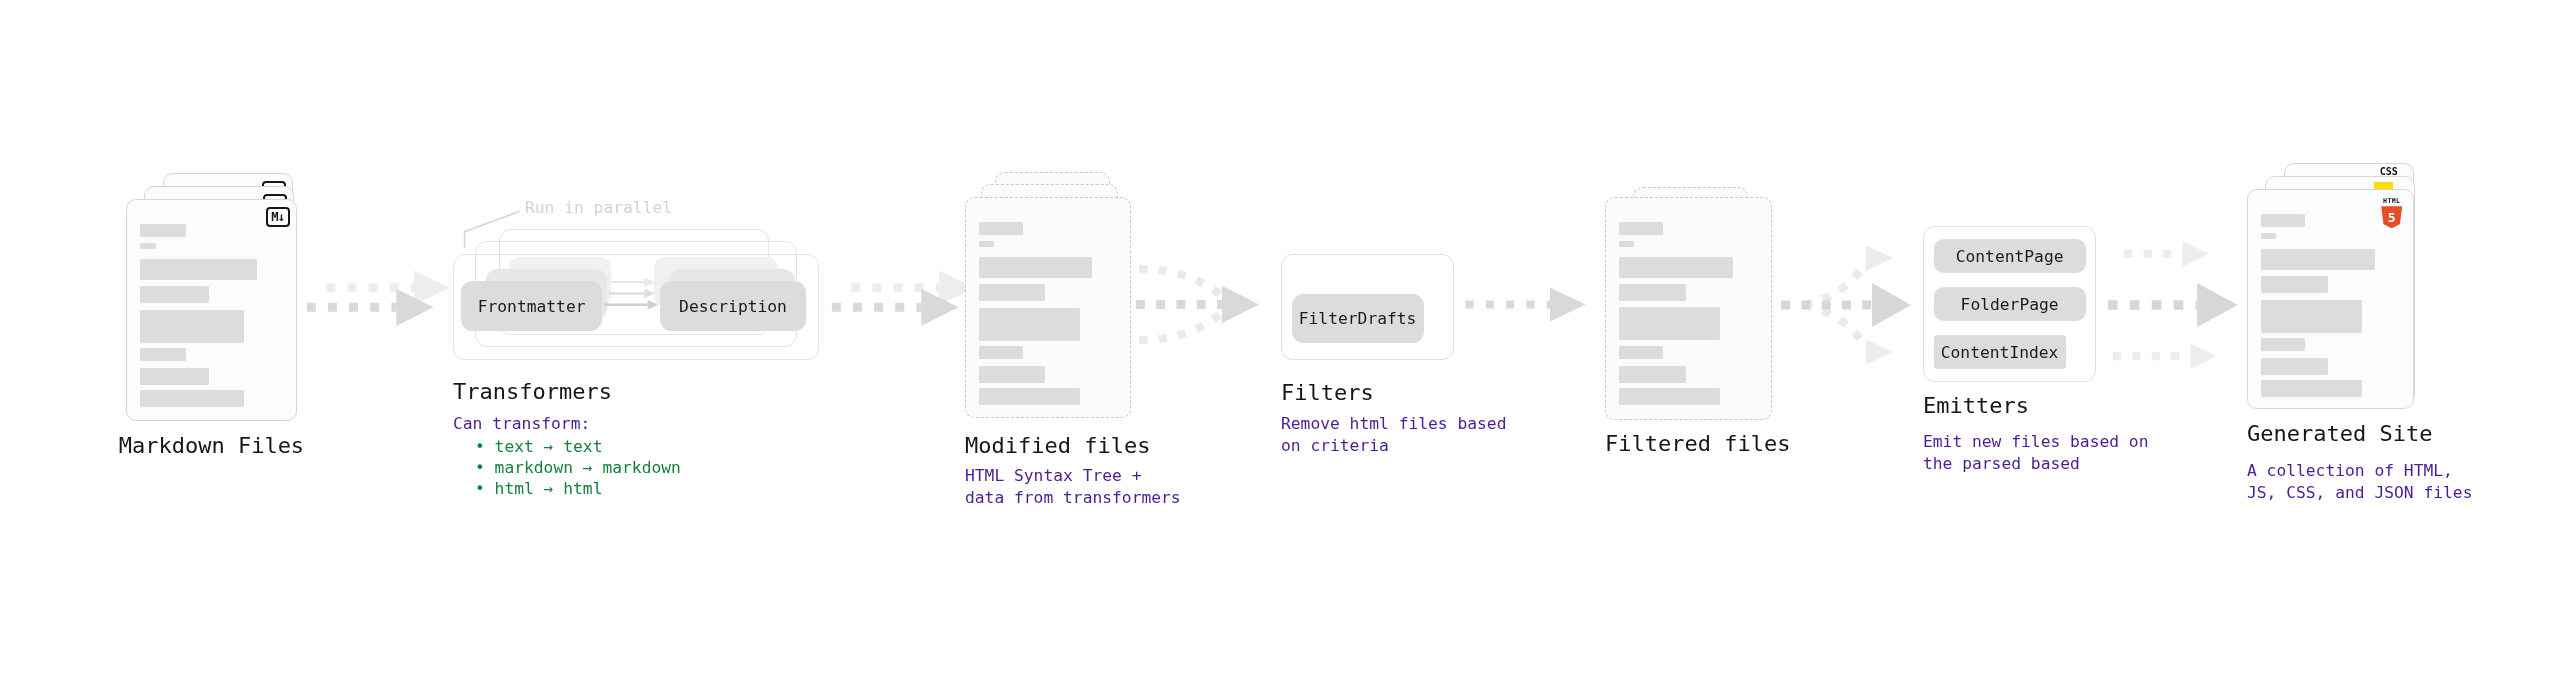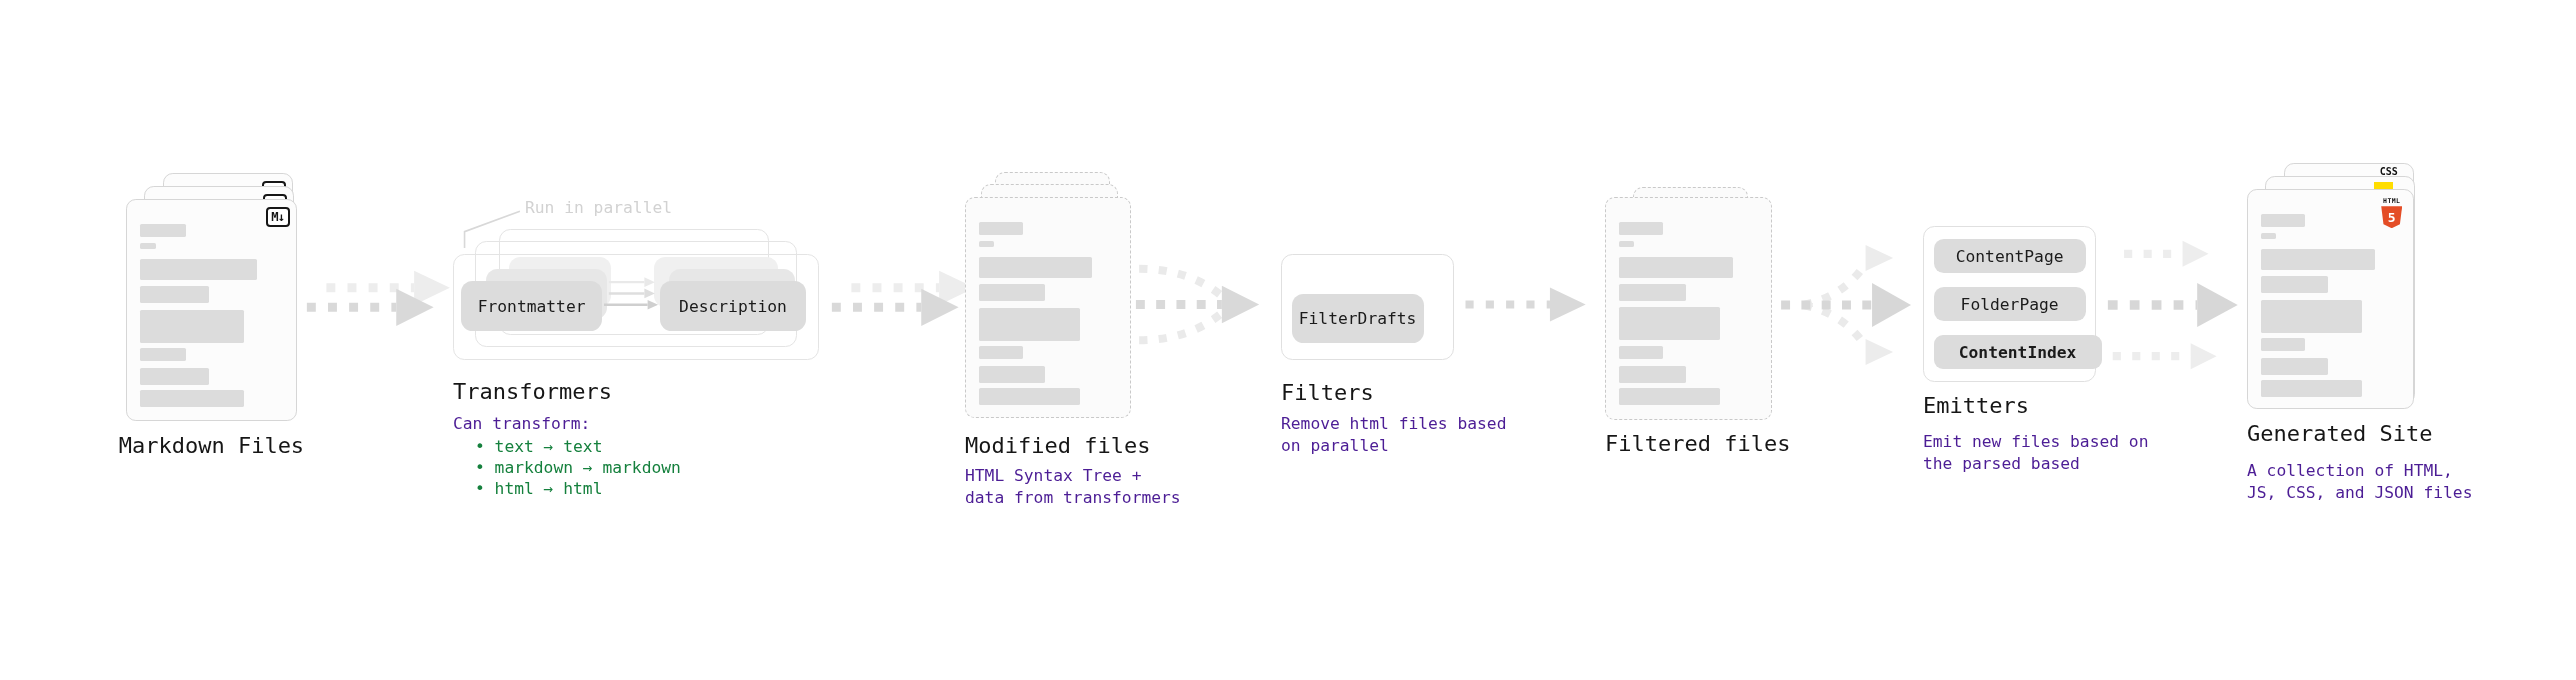--- a/index.html
+++ b/index.html
@@ -163,21 +163,21 @@
     <line x1="6" y1="82" x2="112" y2="82" stroke="#d9d9d9" stroke-width="11" stroke-dasharray="11 14"></line>
     <polygon points="112,59 112,105 158,82" fill="#d9d9d9"></polygon>
   </svg>
 
   <div class="stage" style="left:1281px; top:254px; width:179px; height:211px;">
     <div class="box solid-border" style="left:0; top:0; width:173px; height:106px;"></div>
     <div class="pill" style="left:10.6px; top:40px; width:132px; height:49px;">FilterDrafts</div>
     <div class="stage-label" style="left:0; top:126px;">Filters</div>
     <div class="desc" style="left:0; top:159px;">
       <div>Remove html files based</div>
-      <div>on parallel</div>
+      <div>on criteria</div>
     </div>
   </div>
 
   <svg class="abs" style="left:1459px; top:280px;" width="134" height="49" viewBox="0 0 165 60">
     <line x1="8" y1="30" x2="112" y2="30" stroke="#d9d9d9" stroke-width="10" stroke-dasharray="10 15"></line>
     <polygon points="112,9 112,51 156,30" fill="#d9d9d9"></polygon>
   </svg>
 
   <div class="stage" style="left:1605px; top:187px; width:195px; height:293px;">
     <div class="doc-card dashed" style="left:28.4px; top:0; width:115px; height:219px;"></div>
@@ -202,21 +202,21 @@
     <path d="M 34 85 Q 84 96 110 136" fill="none" stroke="#eaeaea" stroke-width="10" stroke-dasharray="10 14"></path>
     <polygon points="110,127 110,159 144,143" fill="#ececec"></polygon>
     <line x1="6" y1="85" x2="118" y2="85" stroke="#d7d7d7" stroke-width="11" stroke-dasharray="11 14"></line>
     <polygon points="118,58 118,112 166,85" fill="#d7d7d7"></polygon>
   </svg>
 
   <div class="stage" style="left:1923px; top:226px; width:179px; height:260px;">
     <div class="box solid-border" style="left:0; top:0; width:173px; height:156px;"></div>
     <div class="pill" style="left:10.6px; top:13px; width:152px; height:34px; border-radius:9.8px;">ContentPage</div>
     <div class="pill" style="left:10.6px; top:61px; width:152px; height:34px; border-radius:9.8px;">FolderPage</div>
-    <div class="pill" style="left:10.6px; top:109px; width:168px; height:34px; border-radius:9px;font-weight:bold;">ContentIndex</div>
+    <div class="pill" style="left:10.6px; top:109px; width:132px; height:34px; border-radius:3px;">ContentIndex</div>
     <div class="stage-label" style="left:0; top:167px;">Emitters</div>
     <div class="desc" style="left:0; top:205px;">
       <div>Emit new files based on</div>
       <div>the parsed based</div>
     </div>
   </div>
 
   <svg class="abs" style="left:2103px; top:236px;" width="138" height="138" viewBox="0 0 170 170">
     <line x1="26" y1="22" x2="98" y2="22" stroke="#ededed" stroke-width="10" stroke-dasharray="10 14"></line>
     <polygon points="98,6 98,38 130,22" fill="#ededed"></polygon>

